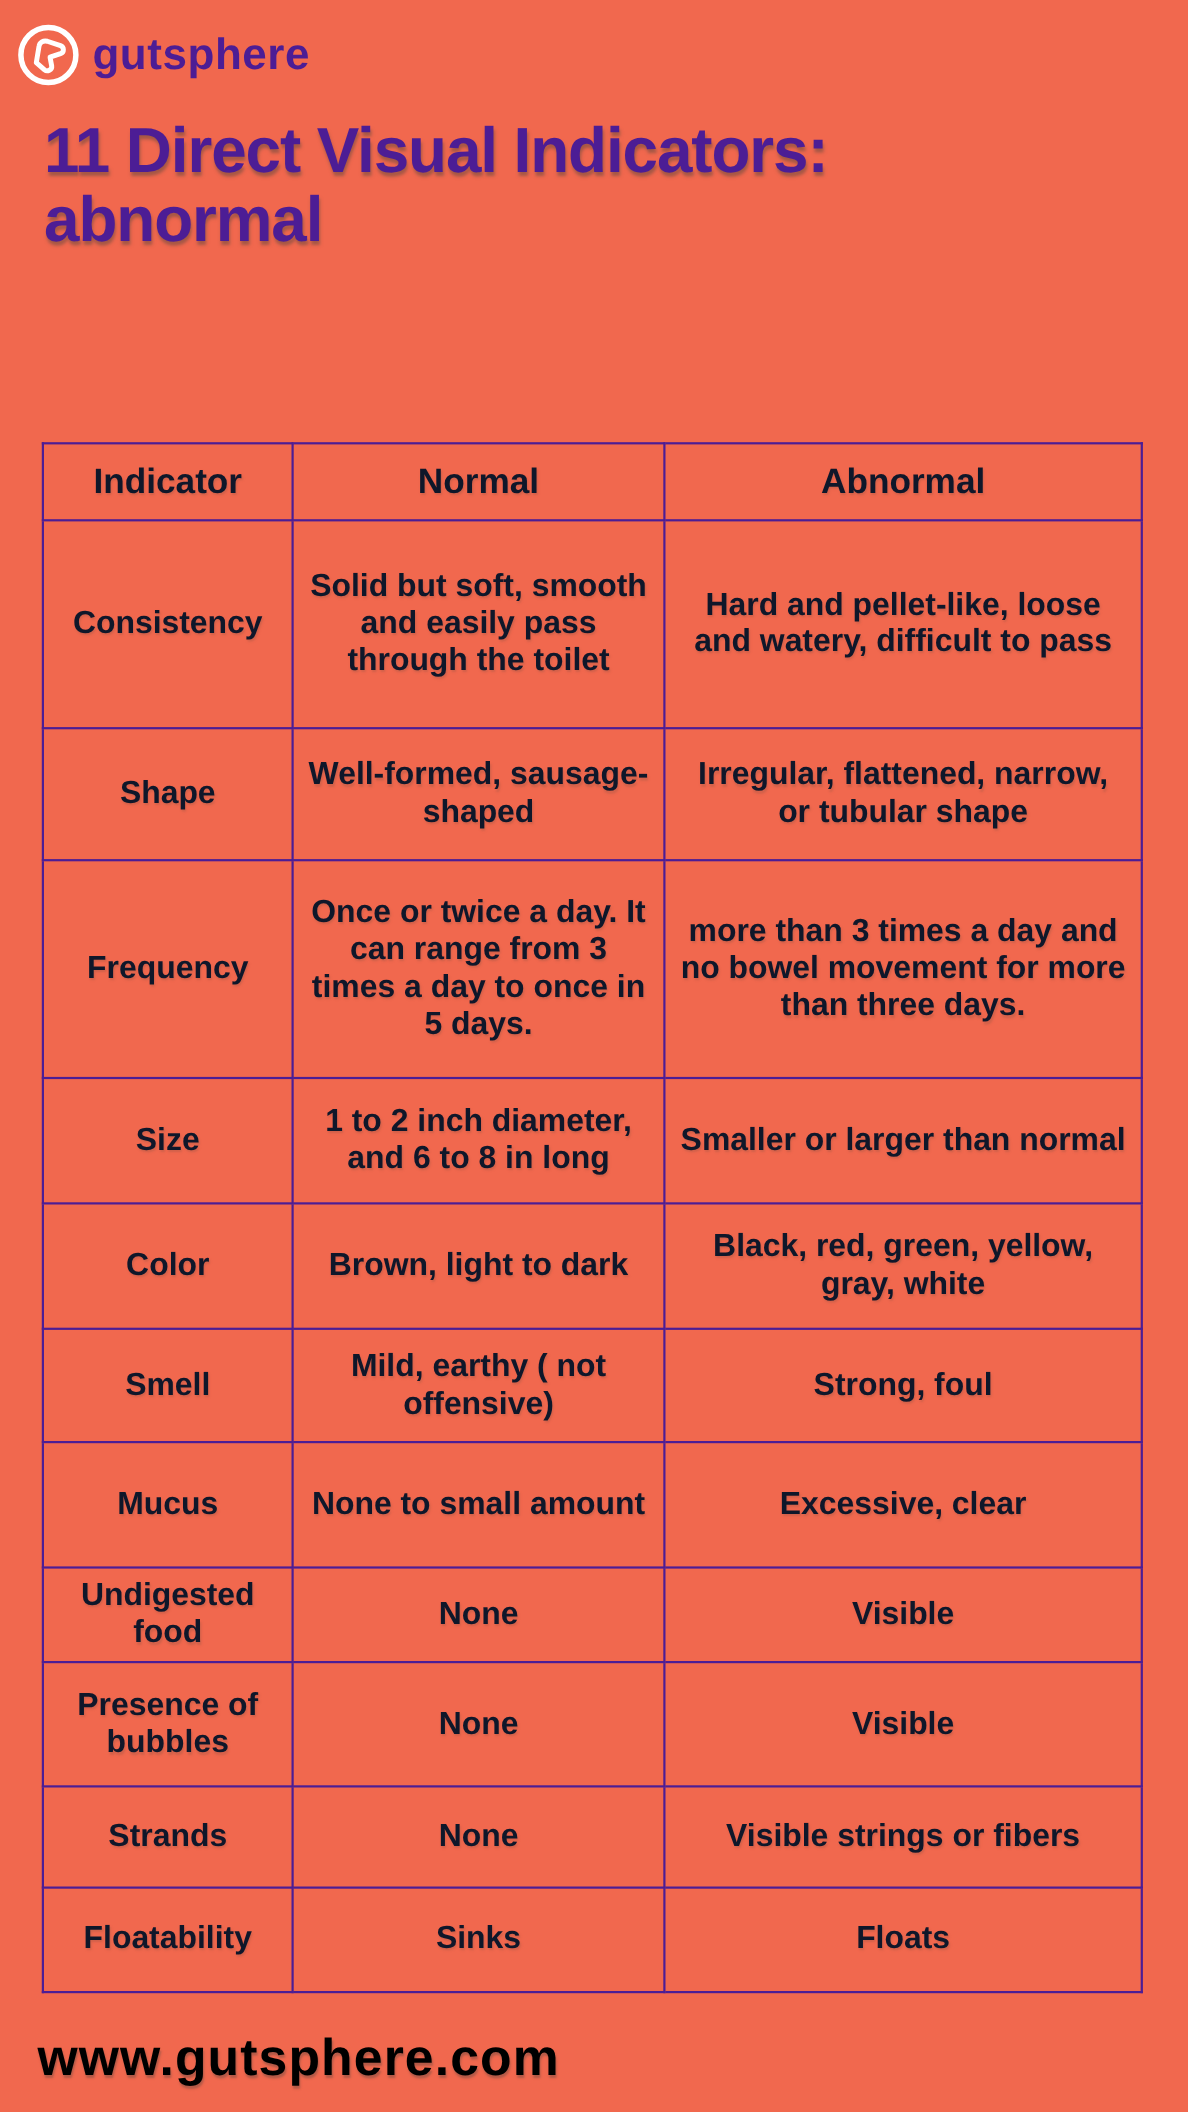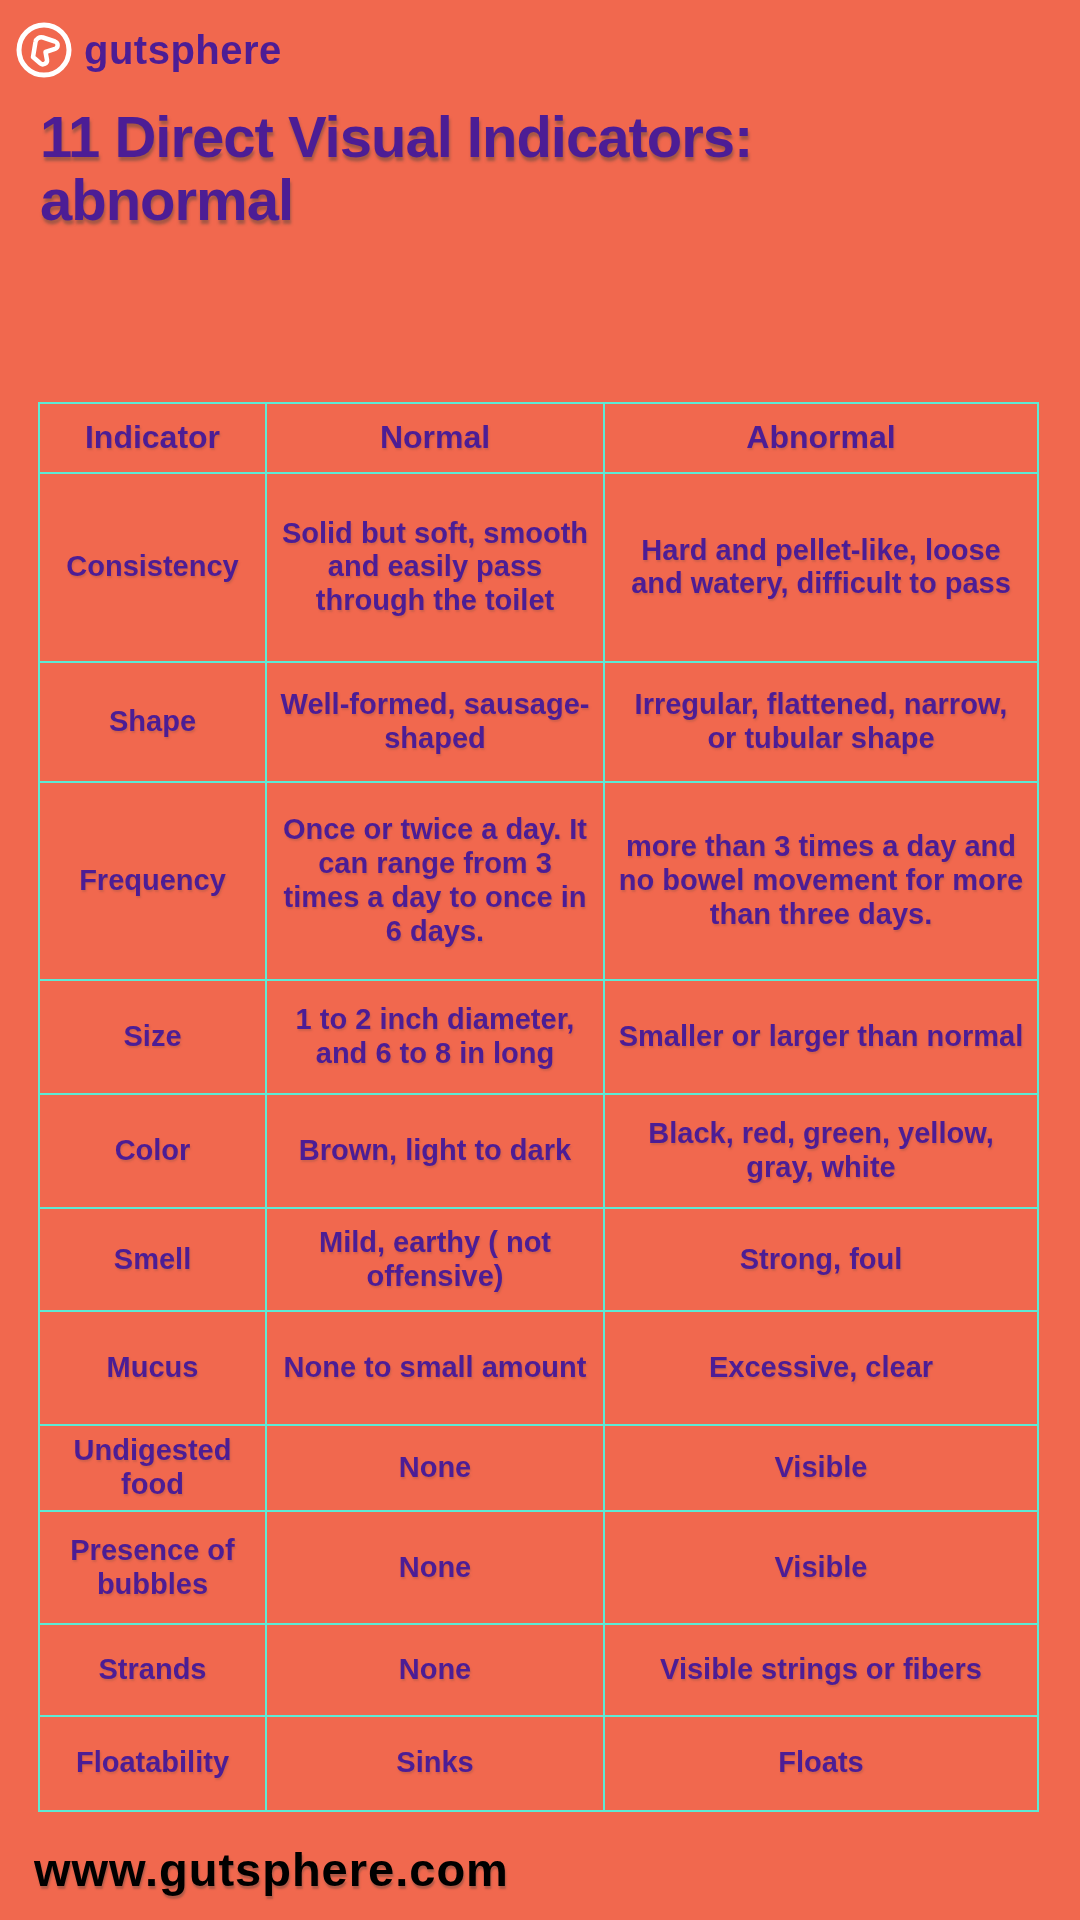--- a/index.html
+++ b/index.html
@@ -24,23 +24,23 @@
     font-size:58px;font-weight:bold;line-height:1.08;
     letter-spacing:-1px;color:#4c1d95;
     text-shadow:1px 4px 3px rgba(100,72,62,0.55);
   }
   table.indicators{
     position:absolute;left:38px;top:402px;
     width:999px;height:1410px;
     border-collapse:collapse;table-layout:fixed;
   }
   table.indicators td,table.indicators th{
-    border:2px solid #5eead4;
+    border:2px solid #4c1d95;
     text-align:center;vertical-align:middle;
-    font-weight:bold;color:#4c1d95;
+    font-weight:bold;color:#0f172a;
     font-size:29px;line-height:1.17;
     padding:4px 12px;
     text-shadow:1px 2px 2px rgba(150,82,65,0.35);
   }
   table.indicators th{font-size:32px;}
   col.c1{width:227px;} col.c2{width:338px;} col.c3{width:434px;}
   .footer{
     position:absolute;left:34px;top:1842px;
     font-size:47px;font-weight:bold;letter-spacing:1px;color:#000000;
     text-shadow:1px 3px 2px rgba(100,72,62,0.45);
@@ -81,21 +81,21 @@
     <td>Solid but soft, smooth and easily pass through the toilet</td>
     <td>Hard and pellet-like, loose and watery, difficult to pass</td>
   </tr>
   <tr style="height:117px">
     <td>Shape</td>
     <td>Well-formed, sausage-shaped</td>
     <td>Irregular, flattened, narrow, or tubular shape</td>
   </tr>
   <tr style="height:193px">
     <td>Frequency</td>
-    <td>Once or twice a day. It can range from 3 times a day to once in 6 days.</td>
+    <td>Once or twice a day. It can range from 3 times a day to once in 5 days.</td>
     <td>more than 3 times a day and no bowel movement for more than three days.</td>
   </tr>
   <tr style="height:111px">
     <td>Size</td>
     <td>1 to 2 inch diameter, and 6 to 8 in long</td>
     <td>Smaller or larger than normal</td>
   </tr>
   <tr style="height:112px">
     <td>Color</td>
     <td>Brown, light to dark</td>

